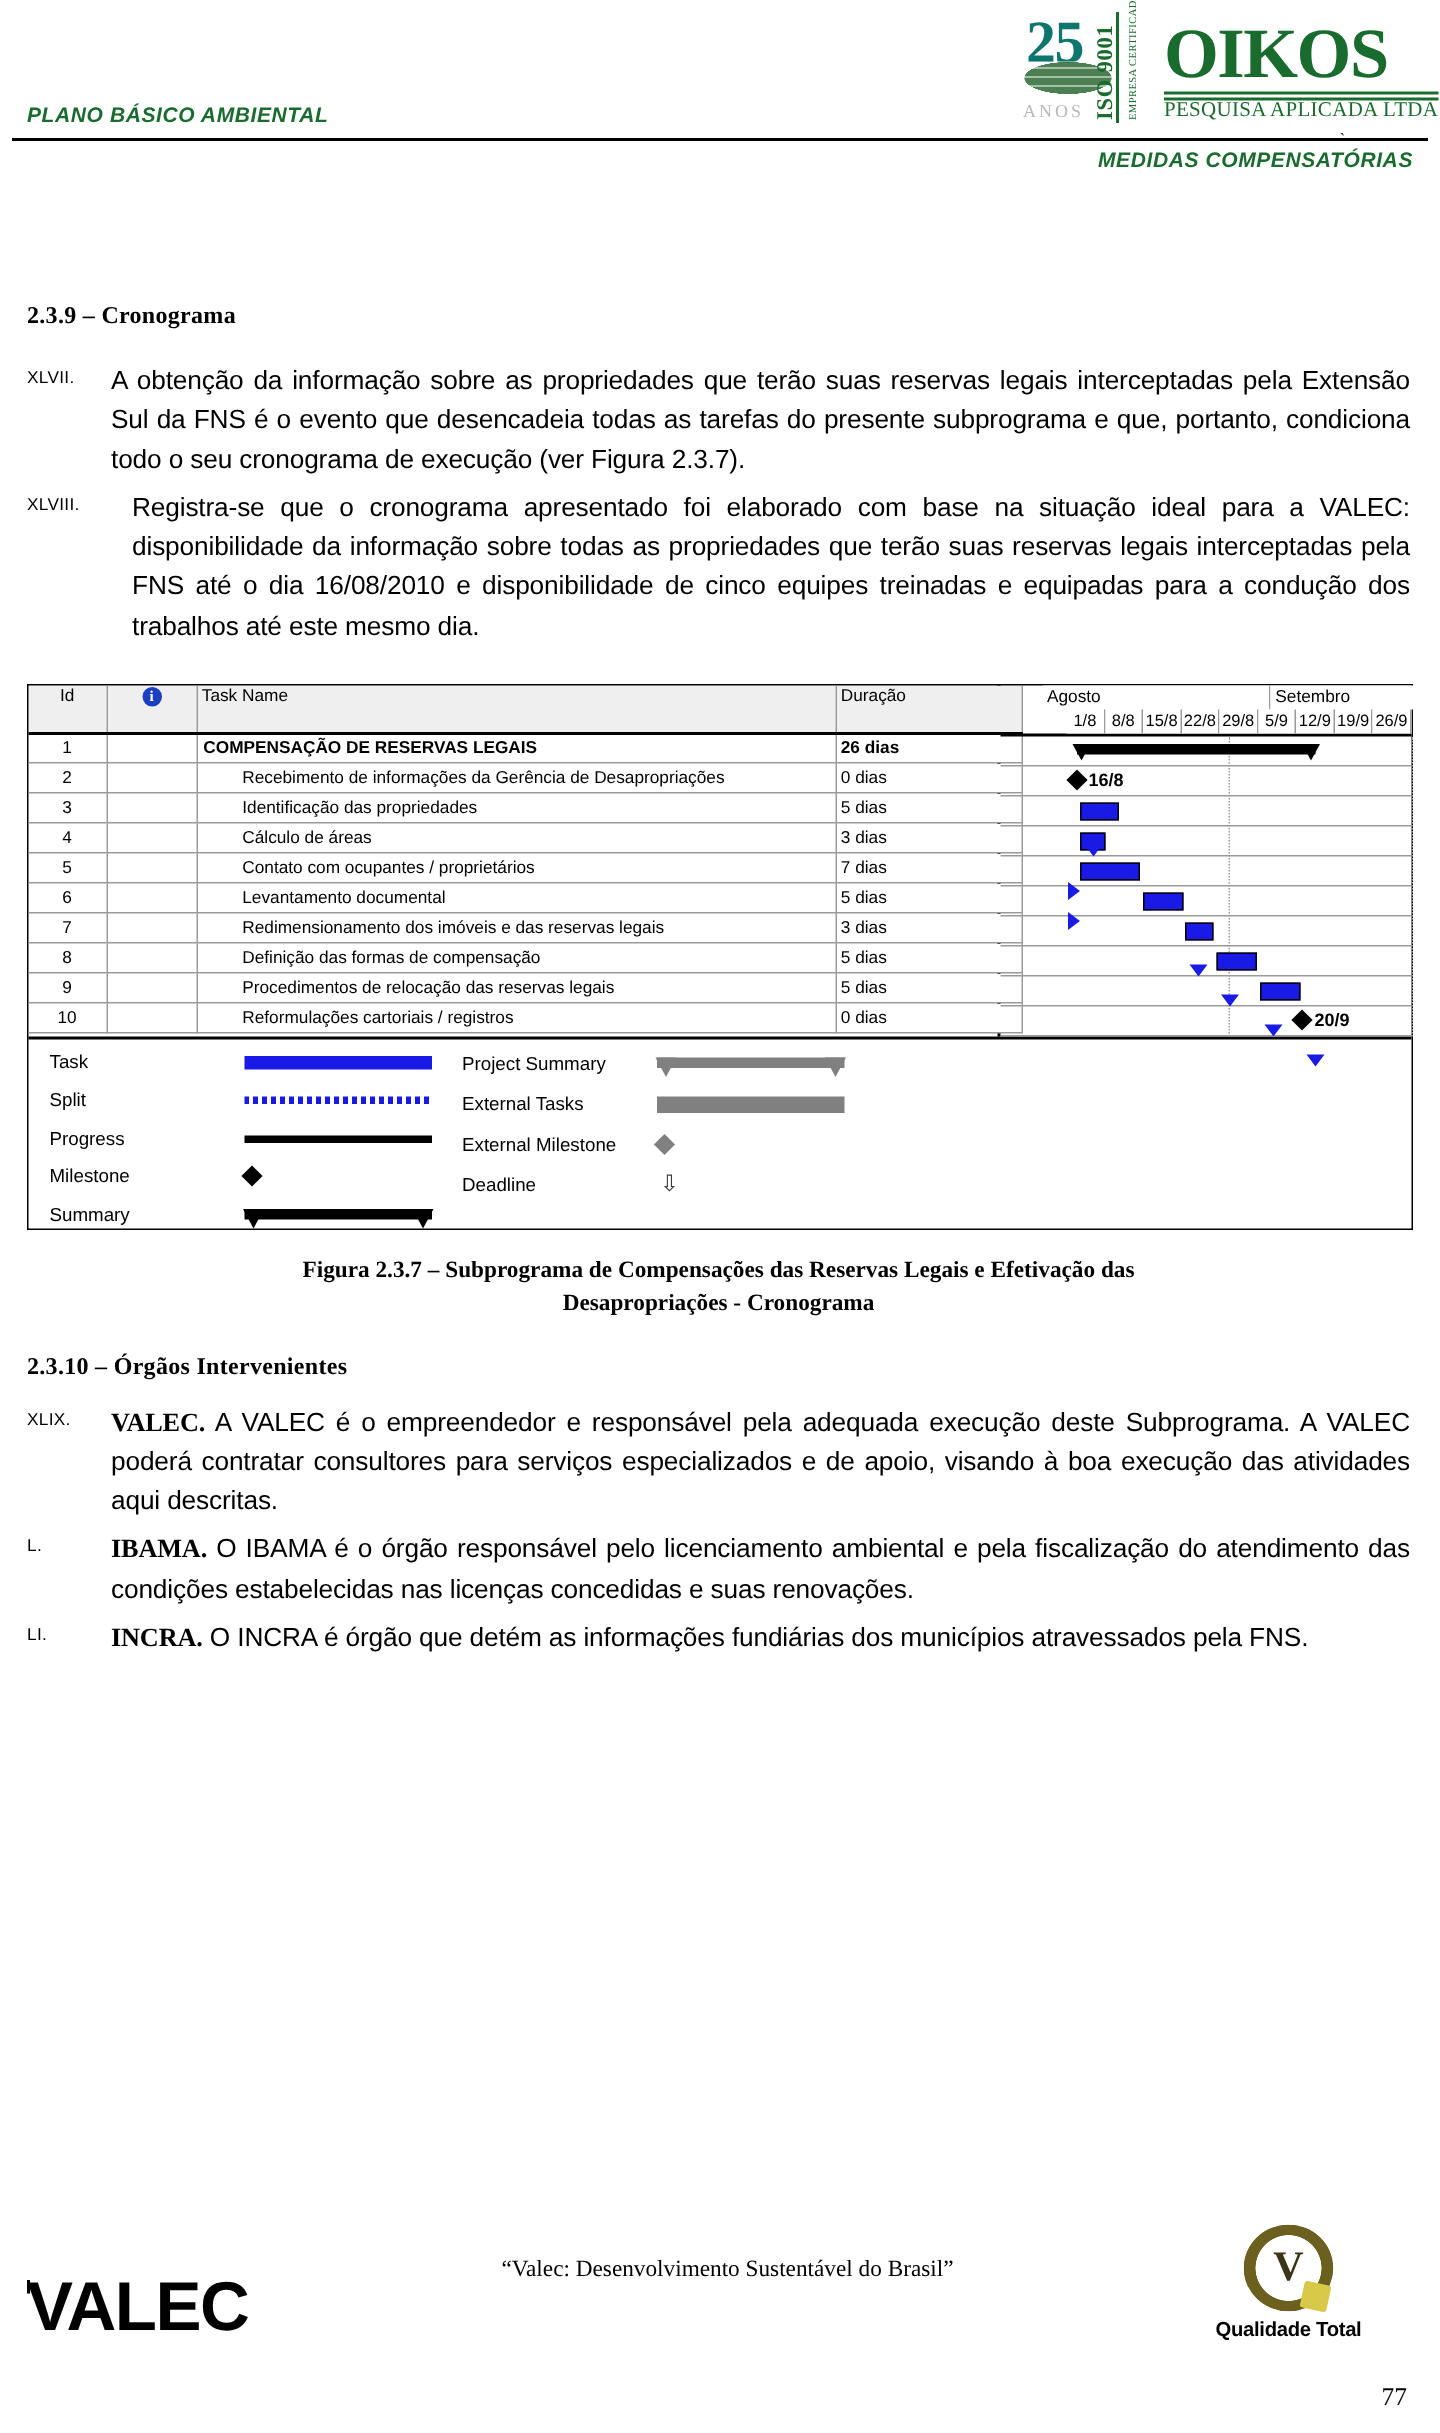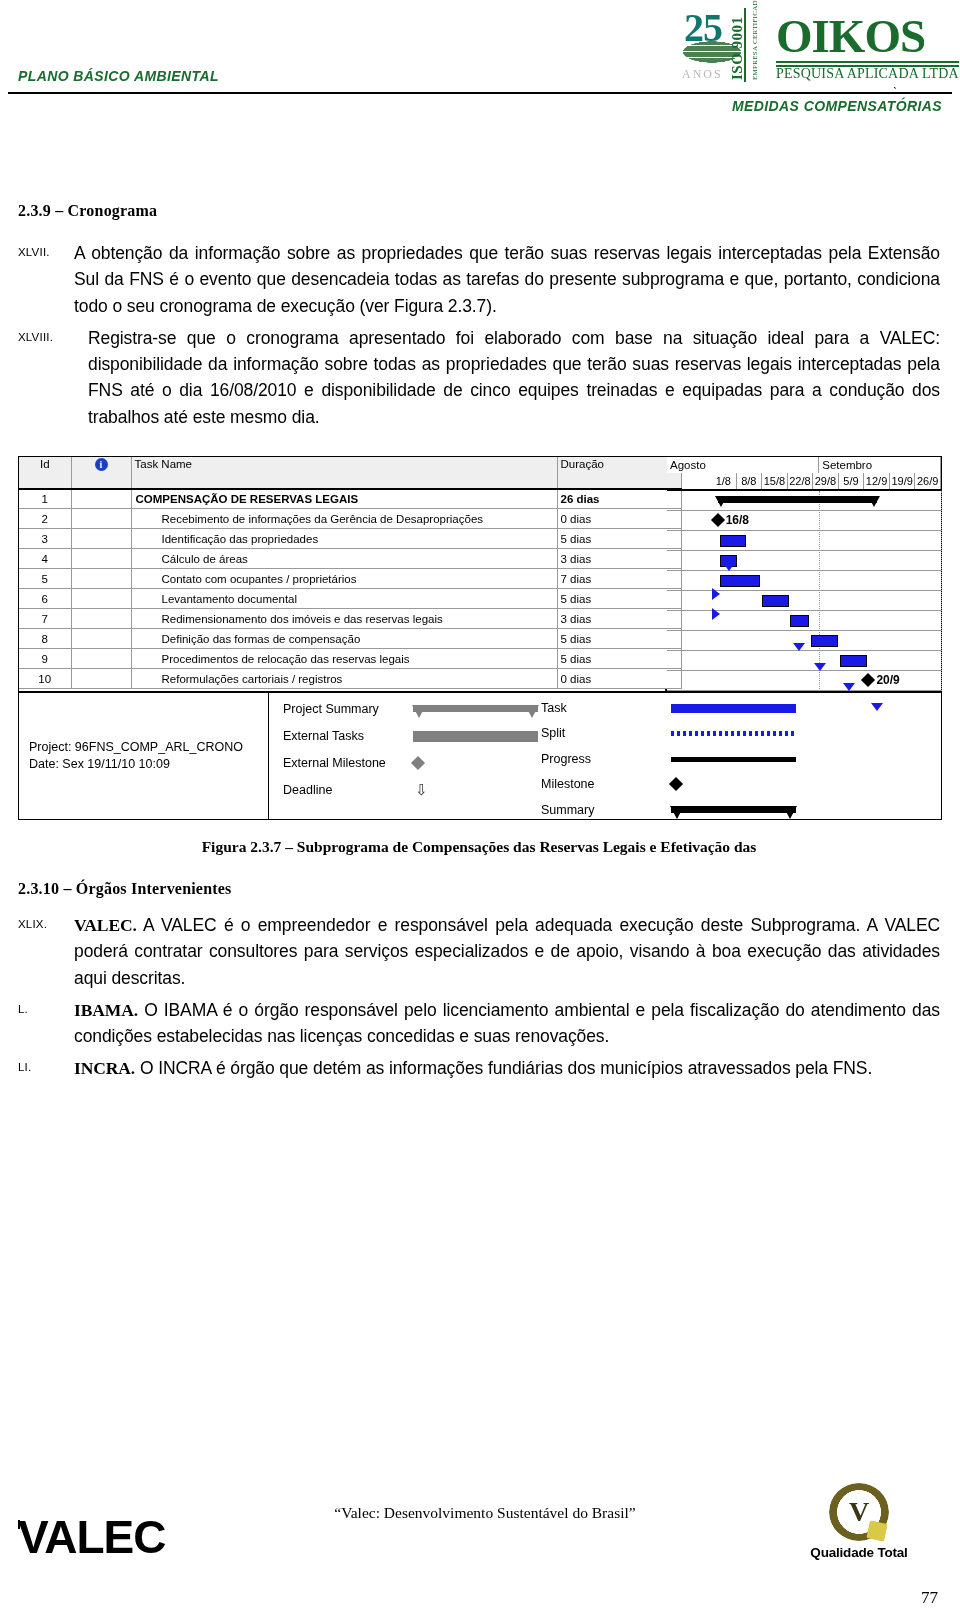--- a/index.html
+++ b/index.html
@@ -415,21 +415,21 @@
                   <td class="c-name lvl2">Reformulações cartoriais / registros</td>
                   <td class="c-dur ">0 dias</td>
                 </tr>
               </tbody>
           </table>
         </div>
 
         <div class="g-right">
           <div class="tl-head">
             <div class="tl-months" id="tl-months">
-                <div style="flex: 0 0 55.5556%;">Agosto</div>
+                <div style="flex: 0 0 55.5556%; margin-left: 28px;">Agosto</div>
                 <div style="flex: 0 0 44.4444%;">Setembro</div>
               </div>
             <div class="tl-weeks" id="tl-weeks">
                 <div style="flex: 0 0 11.1111%;">1/8</div>
                 <div style="flex: 0 0 11.1111%;">8/8</div>
                 <div style="flex: 0 0 11.1111%;">15/8</div>
                 <div style="flex: 0 0 11.1111%;">22/8</div>
                 <div style="flex: 0 0 11.1111%;">29/8</div>
                 <div style="flex: 0 0 11.1111%;">5/9</div>
                 <div style="flex: 0 0 11.1111%;">12/9</div>
@@ -481,27 +481,53 @@
               <div class="arrow-right" style="position: absolute; top: 117px; left: calc(19.5% - 8px);"></div>
               <div class="arrow-down" style="position: absolute; top: 152px; left: calc(45% + 3px);"></div>
               <div class="arrow-down" style="position: absolute; top: 172px; left: calc(52.5% + 3px);"></div>
               <div class="arrow-down" style="position: absolute; top: 192px; left: calc(63% + 3px);"></div>
               <div class="arrow-down" style="position: absolute; top: 212px; left: calc(73.5% + 3px);"></div>
             </div>
         </div>
       </div>
 
       <div class="gantt-legend">
-        <div class="lg-project">
-          <div>
-            <div>Project: 96FNS_COMP_ARL_CRONO</div>
-            <div>Date: Sex 19/11/10 10:09</div>
-          </div>
-        </div>
         <div class="lg-cols">
+          <div class="lg-col a" id="legend-col-a">
+              <div class="lg-item">
+                <div class="lbl">Task</div>
+                <div class="sw">
+                  <div class="sw-task"></div>
+                </div>
+              </div>
+              <div class="lg-item">
+                <div class="lbl">Split</div>
+                <div class="sw">
+                  <div class="sw-split"></div>
+                </div>
+              </div>
+              <div class="lg-item">
+                <div class="lbl">Progress</div>
+                <div class="sw">
+                  <div class="sw-progress"></div>
+                </div>
+              </div>
+              <div class="lg-item">
+                <div class="lbl">Milestone</div>
+                <div class="sw">
+                  <div class="sw-milestone"></div>
+                </div>
+              </div>
+              <div class="lg-item">
+                <div class="lbl">Summary</div>
+                <div class="sw">
+                  <div class="sw-summary"></div>
+                </div>
+              </div>
+            </div>
           <div class="lg-col b" id="legend-col-b">
               <div class="lg-item">
                 <div class="lbl">Project Summary</div>
                 <div class="sw">
                   <div class="sw-psummary"></div>
                 </div>
               </div>
               <div class="lg-item">
                 <div class="lbl">External Tasks</div>
                 <div class="sw">
@@ -511,61 +537,30 @@
               <div class="lg-item">
                 <div class="lbl">External Milestone</div>
                 <div class="sw">
                   <div class="sw-extms"></div>
                 </div>
               </div>
               <div class="lg-item">
                 <div class="lbl">Deadline</div>
                 <div class="sw">
                   <div class="sw-deadline">⇩</div>
-                </div>
-              </div>
-            </div>
-          <div class="lg-col a" id="legend-col-a">
-              <div class="lg-item">
-                <div class="lbl">Task</div>
-                <div class="sw">
-                  <div class="sw-task"></div>
-                </div>
-              </div>
-              <div class="lg-item">
-                <div class="lbl">Split</div>
-                <div class="sw">
-                  <div class="sw-split"></div>
-                </div>
-              </div>
-              <div class="lg-item">
-                <div class="lbl">Progress</div>
-                <div class="sw">
-                  <div class="sw-progress"></div>
-                </div>
-              </div>
-              <div class="lg-item">
-                <div class="lbl">Milestone</div>
-                <div class="sw">
-                  <div class="sw-milestone"></div>
-                </div>
-              </div>
-              <div class="lg-item">
-                <div class="lbl">Summary</div>
-                <div class="sw">
-                  <div class="sw-summary"></div>
                 </div>
               </div>
             </div>
         </div>
       </div>
     </div>
 
     <div class="fig-caption">
       <div>Figura 2.3.7 – Subprograma de Compensações das Reservas Legais e Efetivação das</div>
+      <div>Desapropriações - Cronograma</div>
     </div>
   </div>
 
   <h2 class="sec second">2.3.10 – Órgãos Intervenientes</h2>
 
   <div class="para">
     <div class="roman">XLIX.</div>
     <div class="body"><b>VALEC.</b><span> A VALEC é o empreendedor e responsável pela adequada execução deste Subprograma. A VALEC poderá contratar consultores para serviços especializados e de apoio, visando à boa execução das atividades aqui descritas.</span></div>
   </div>
 

